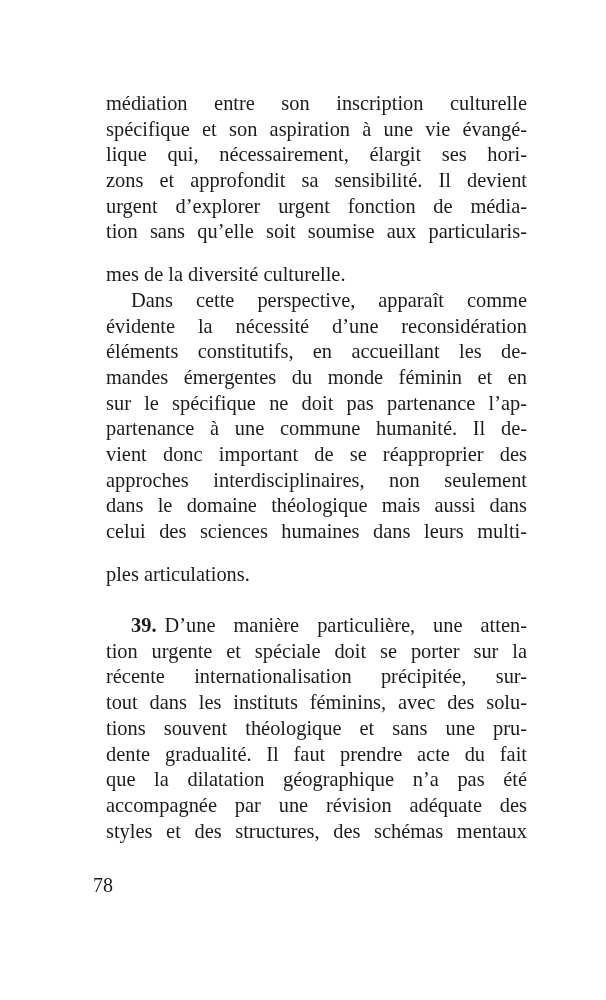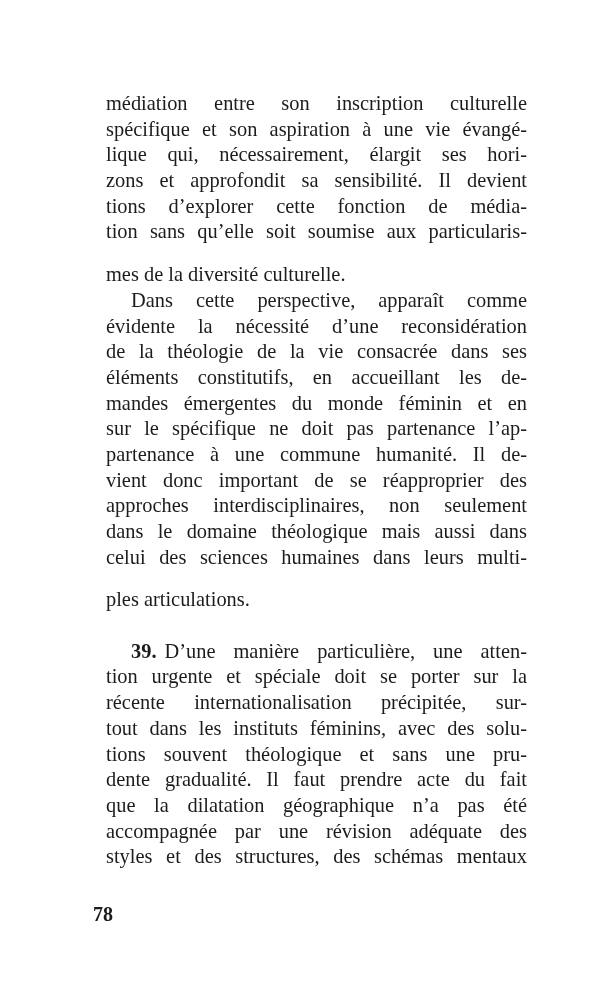--- a/index.html
+++ b/index.html
@@ -21,45 +21,43 @@
     text-align-last: justify;
     height: 25.7px;
   }
   .line.last { text-align-last: left; margin-top: 17px; }
   .indent { padding-left: 25px; }
   .gap { height: 25.7px; }
   .num { font-weight: bold; margin-right: 8px; }
   .folio {
     position: absolute;
     left: 93px;
-    top: 903px;
+    top: 874px;
     font-family: "Liberation Serif", "DejaVu Serif", serif;
     font-size: 20px;
     color: #1c1c1c;
-    font-weight: bold;
   }
 </style>
 </head>
 <body>
 
 <div class="page">
   <div>
     <span class="line">médiation entre son inscription culturelle</span>
     <span class="line">spécifique et son aspiration à une vie évangé-</span>
     <span class="line">lique qui, nécessairement, élargit ses hori-</span>
     <span class="line">zons et approfondit sa sensibilité. Il devient</span>
-    <span class="line">tions d’explorer cette fonction de média-</span>
+    <span class="line">urgent d’explorer urgent fonction de média-</span>
     <span class="line">tion sans qu’elle soit soumise aux particularis-</span>
     <span class="line last">mes de la diversité culturelle.</span>
   </div>
 
   <div>
     <span class="line indent">Dans cette perspective, apparaît comme</span>
     <span class="line">évidente la nécessité d’une reconsidération</span>
-    <span class="line">de la théologie de la vie consacrée dans ses</span>
     <span class="line">éléments constitutifs, en accueillant les de-</span>
     <span class="line">mandes émergentes du monde féminin et en</span>
     <span class="line">sur le spécifique ne doit pas partenance l’ap-</span>
     <span class="line">partenance à une commune humanité. Il de-</span>
     <span class="line">vient donc important de se réapproprier des</span>
     <span class="line">approches interdisciplinaires, non seulement</span>
     <span class="line">dans le domaine théologique mais aussi dans</span>
     <span class="line">celui des sciences humaines dans leurs multi-</span>
     <span class="line last">ples articulations.</span>
   </div>

